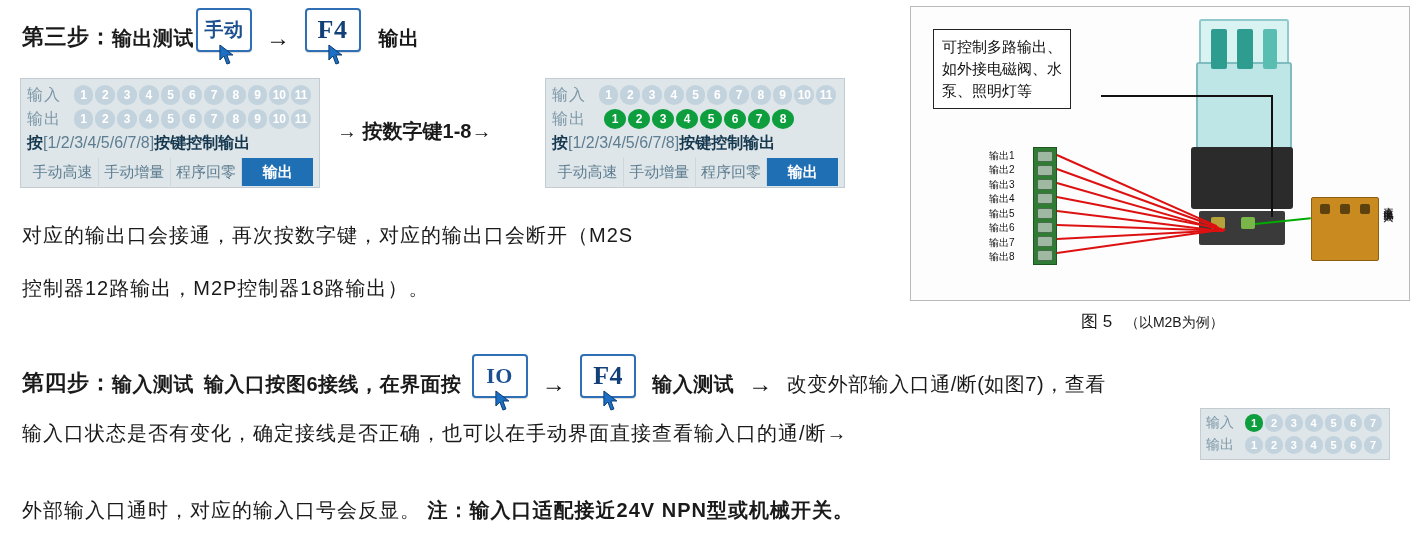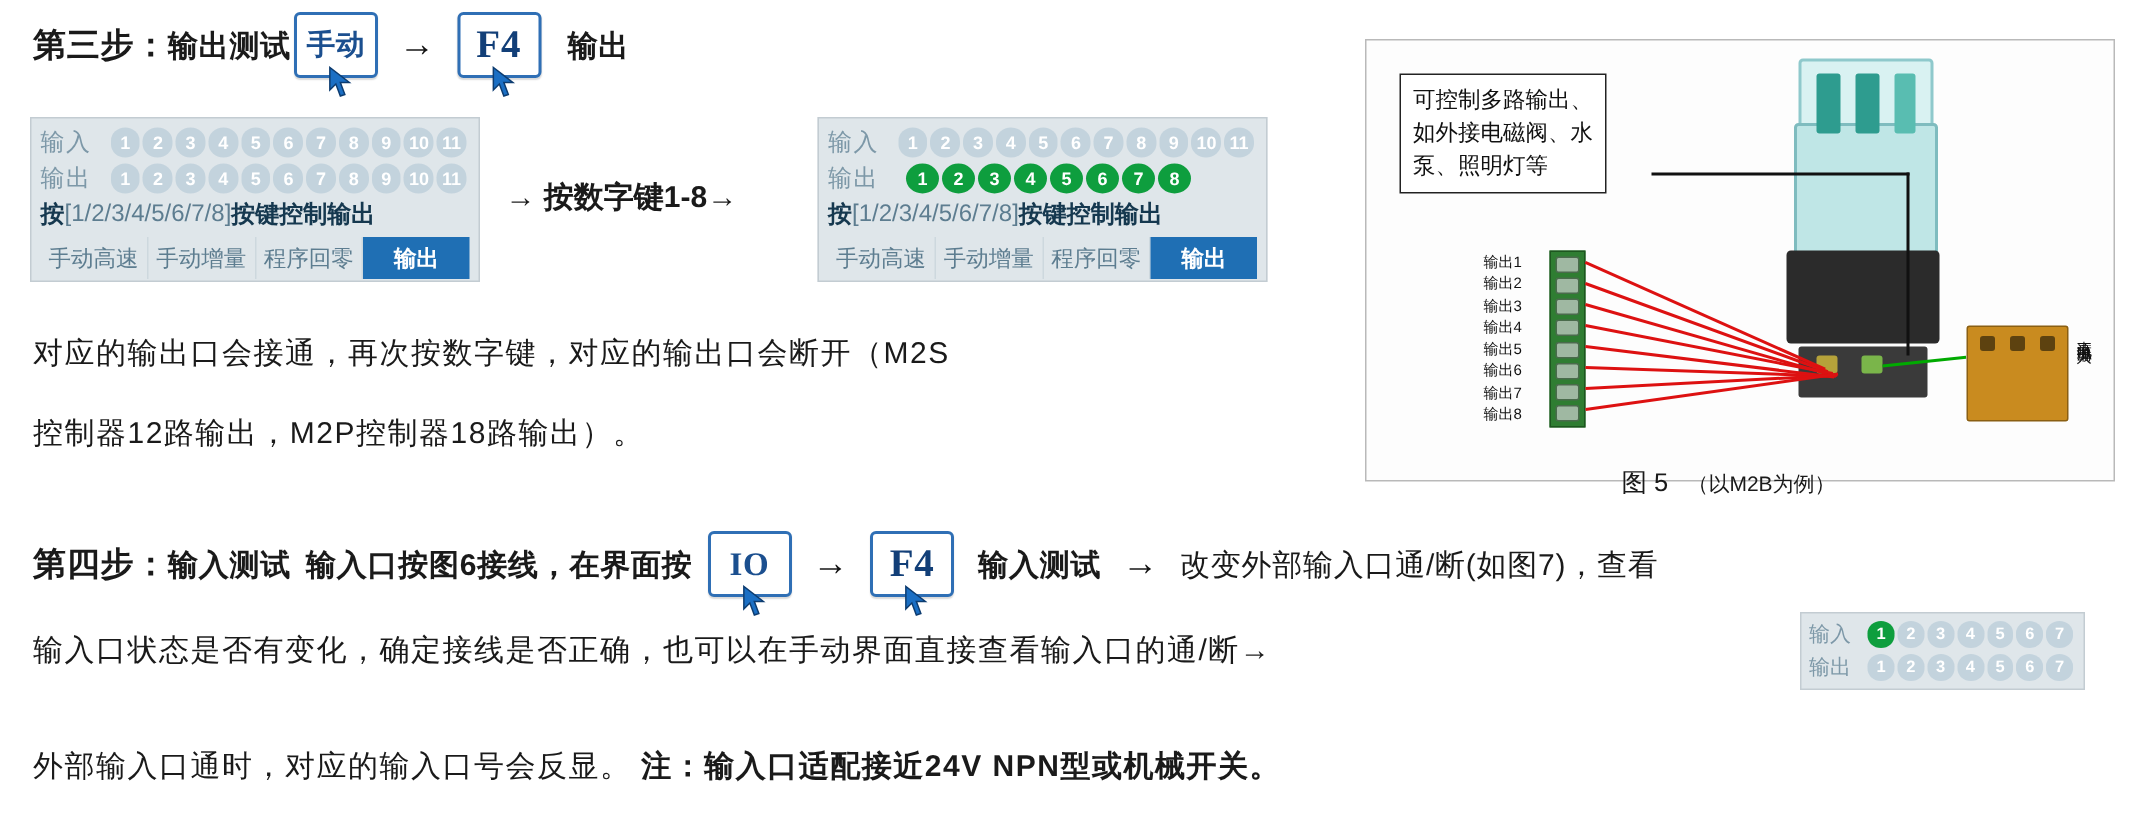--- a/index.html
+++ b/index.html
@@ -14,21 +14,21 @@
   .page{position:relative;width:1428px;height:542px;}
 
   
   .bold{font-weight:bold;}
   .step-line{
     position:absolute;
     font-size:21px;
     letter-spacing:0.5px;
     white-space:nowrap;
     display:flex;
-    align-items:center;
+    align-items:flex-end;
   }
   .step-label{font-weight:bold;font-size:22px;}
   .step-text{font-weight:bold;font-size:20px;}
   .normal-line{
     position:absolute;
     font-size:20px;
     letter-spacing:1px;
     white-space:nowrap;
   }
 
@@ -322,21 +322,21 @@
       <span class="bub">6</span>
       <span class="bub">7</span>
     </div>
   </div>
 
   <div class="normal-line" style="left:22px; top:497px;">
     <span>外部输入口通时，对应的输入口号会反显。</span>
     <span class="bold">注：输入口适配接近24V NPN型或机械开关。</span>
   </div>
 
-  <div class="figbox" style="left:910px; top:6px; width:500px; height:295px;margin-top:20px;">
+  <div class="figbox" style="left:910px; top:6px; width:500px; height:295px;">
 
     <div class="callout" style="left:22px; top:22px;">
       <div>可控制多路输出、</div>
       <div>如外接电磁阀、水</div>
       <div>泵、照明灯等</div>
     </div>
 
     <div class="relay-top" style="left:288px; top:12px; width:86px; height:48px;"></div>
     <div class="relay-body" style="left:285px; top:55px; width:92px; height:90px;"></div>
     <div style="position:absolute;left:300px;top:22px;width:16px;height:40px;background:#2e9c8f;border-radius:2px;"></div>

